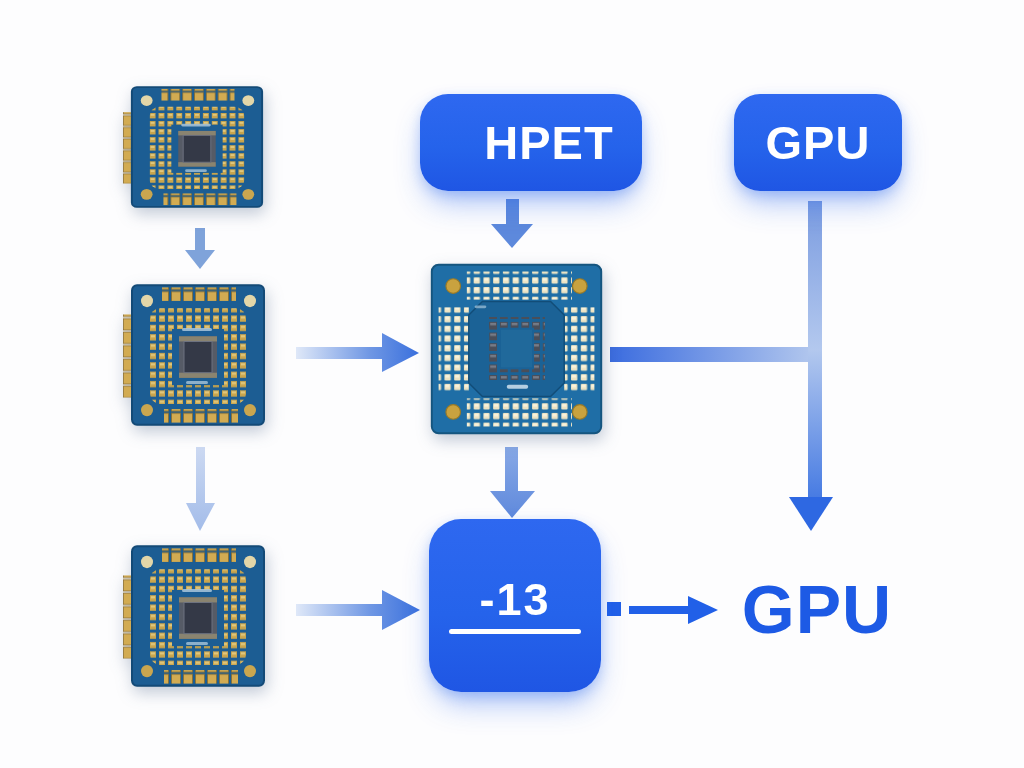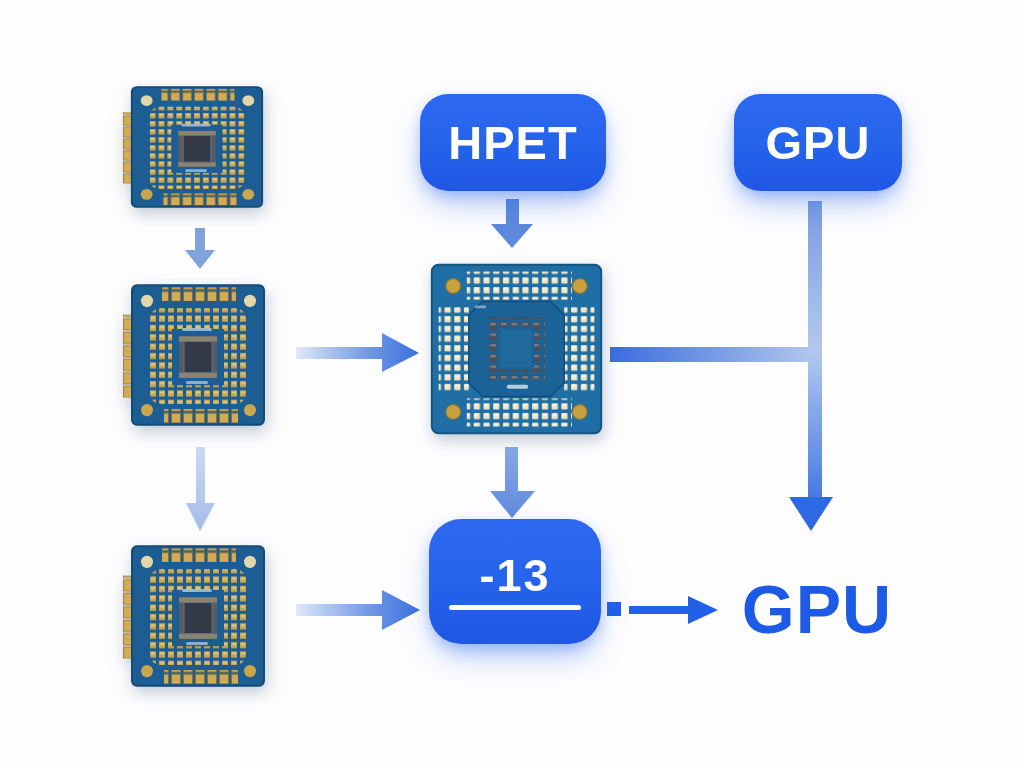--- a/index.html
+++ b/index.html
@@ -11,24 +11,24 @@
   .chip{position:absolute;filter:drop-shadow(2px 6px 8px rgba(40,70,110,.28));}
   .node-box{
     position:absolute;display:flex;align-items:center;justify-content:center;
     background:linear-gradient(180deg,#2e68f0 0%,#2563eb 55%,#1f56e4 100%);
     border-radius:28px;color:#ffffff;
     box-shadow:0 16px 30px -6px rgba(37,99,235,.42),0 4px 12px rgba(37,99,235,.22);
   }
   .node-box .box-label{
     font-weight:700;font-size:47px;letter-spacing:1px;line-height:1;
   }
-  .hpet-box{left:420px;top:94px;width:186px;height:97px;}
+  .hpet-box{left:420px;top:94px;width:186px;height:97px;padding-left:36px;}
   .gpu-box{left:734px;top:94px;width:168px;height:97px;border-radius:26px;}
   .fraction-box{
-    left:429px;top:519px;width:172px;height:125px;border-radius:32px;
+    left:429px;top:519px;width:172px;height:173px;border-radius:32px;
     flex-direction:column;justify-content:center;gap:7px;
   }
   .fraction-box .frac-num,.fraction-box .frac-den{
     font-weight:700;font-size:45px;line-height:1;letter-spacing:2px;
   }
   .frac-divider{width:132px;height:5px;border-radius:3px;background:#ffffff;}
   .gpu-out{
     position:absolute;left:722px;top:566px;width:190px;height:86px;
     display:flex;align-items:center;justify-content:center;
     font-weight:700;font-size:68px;letter-spacing:1px;color:#1d5ae5;

